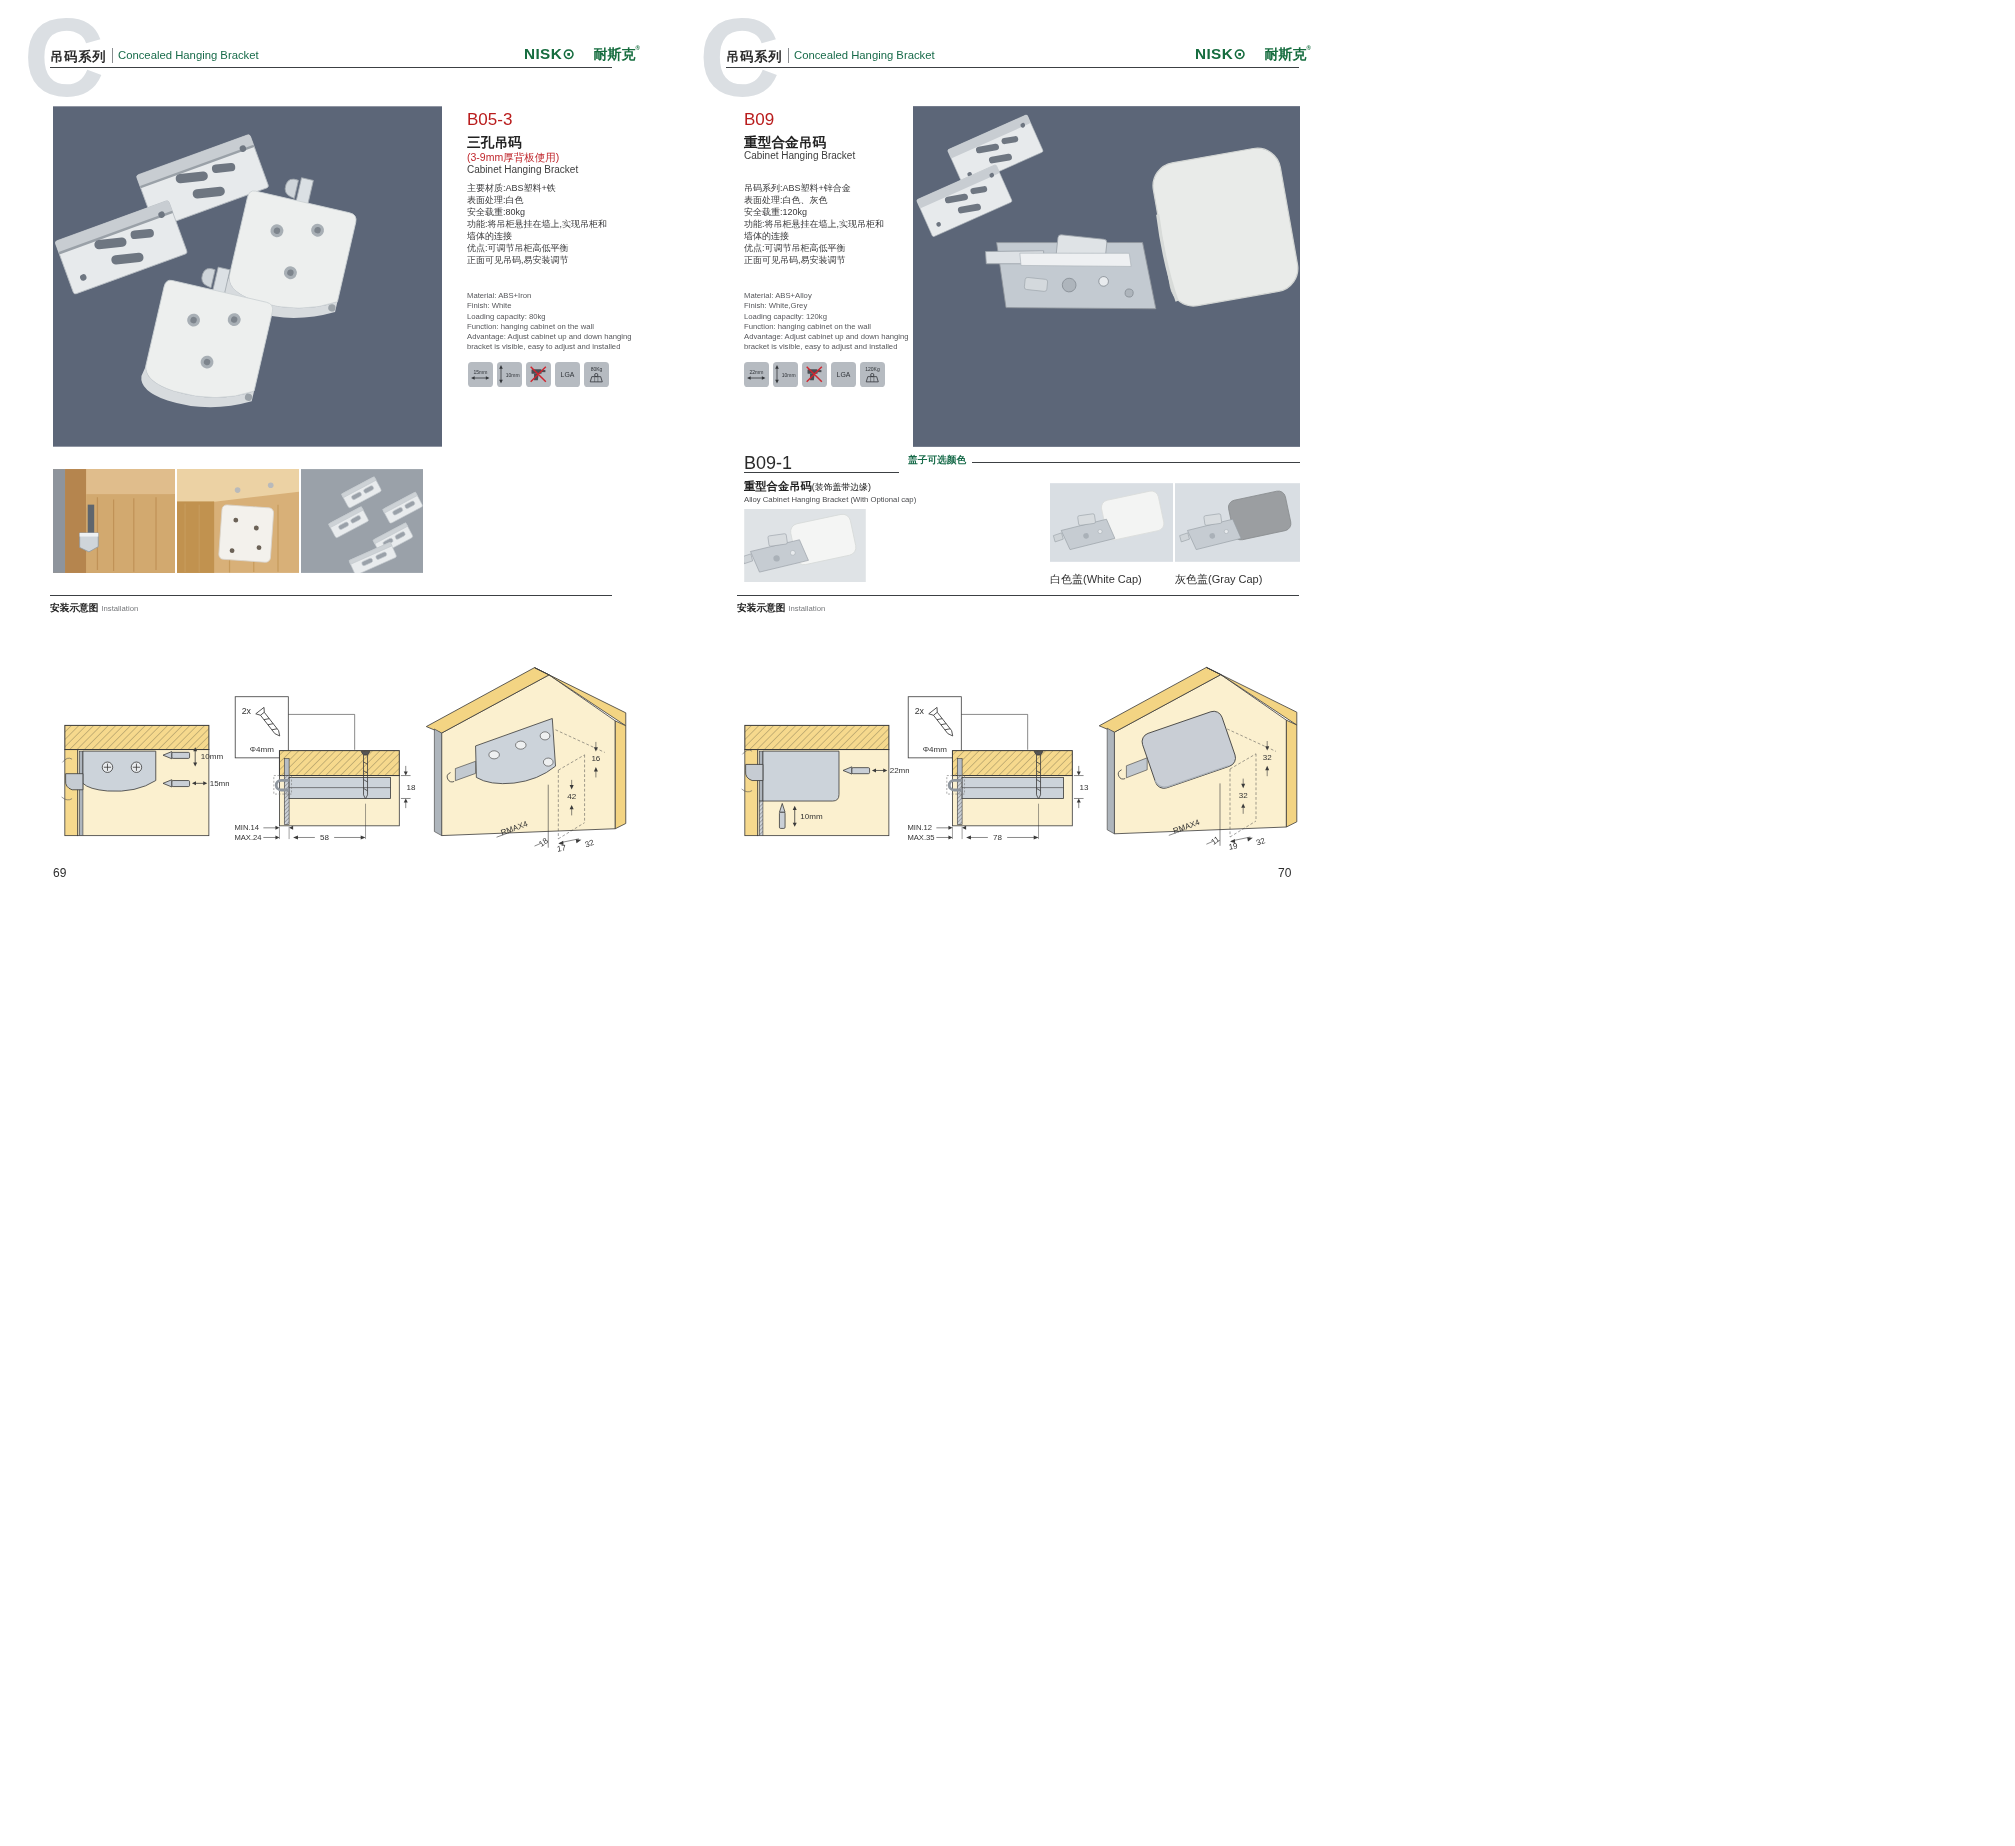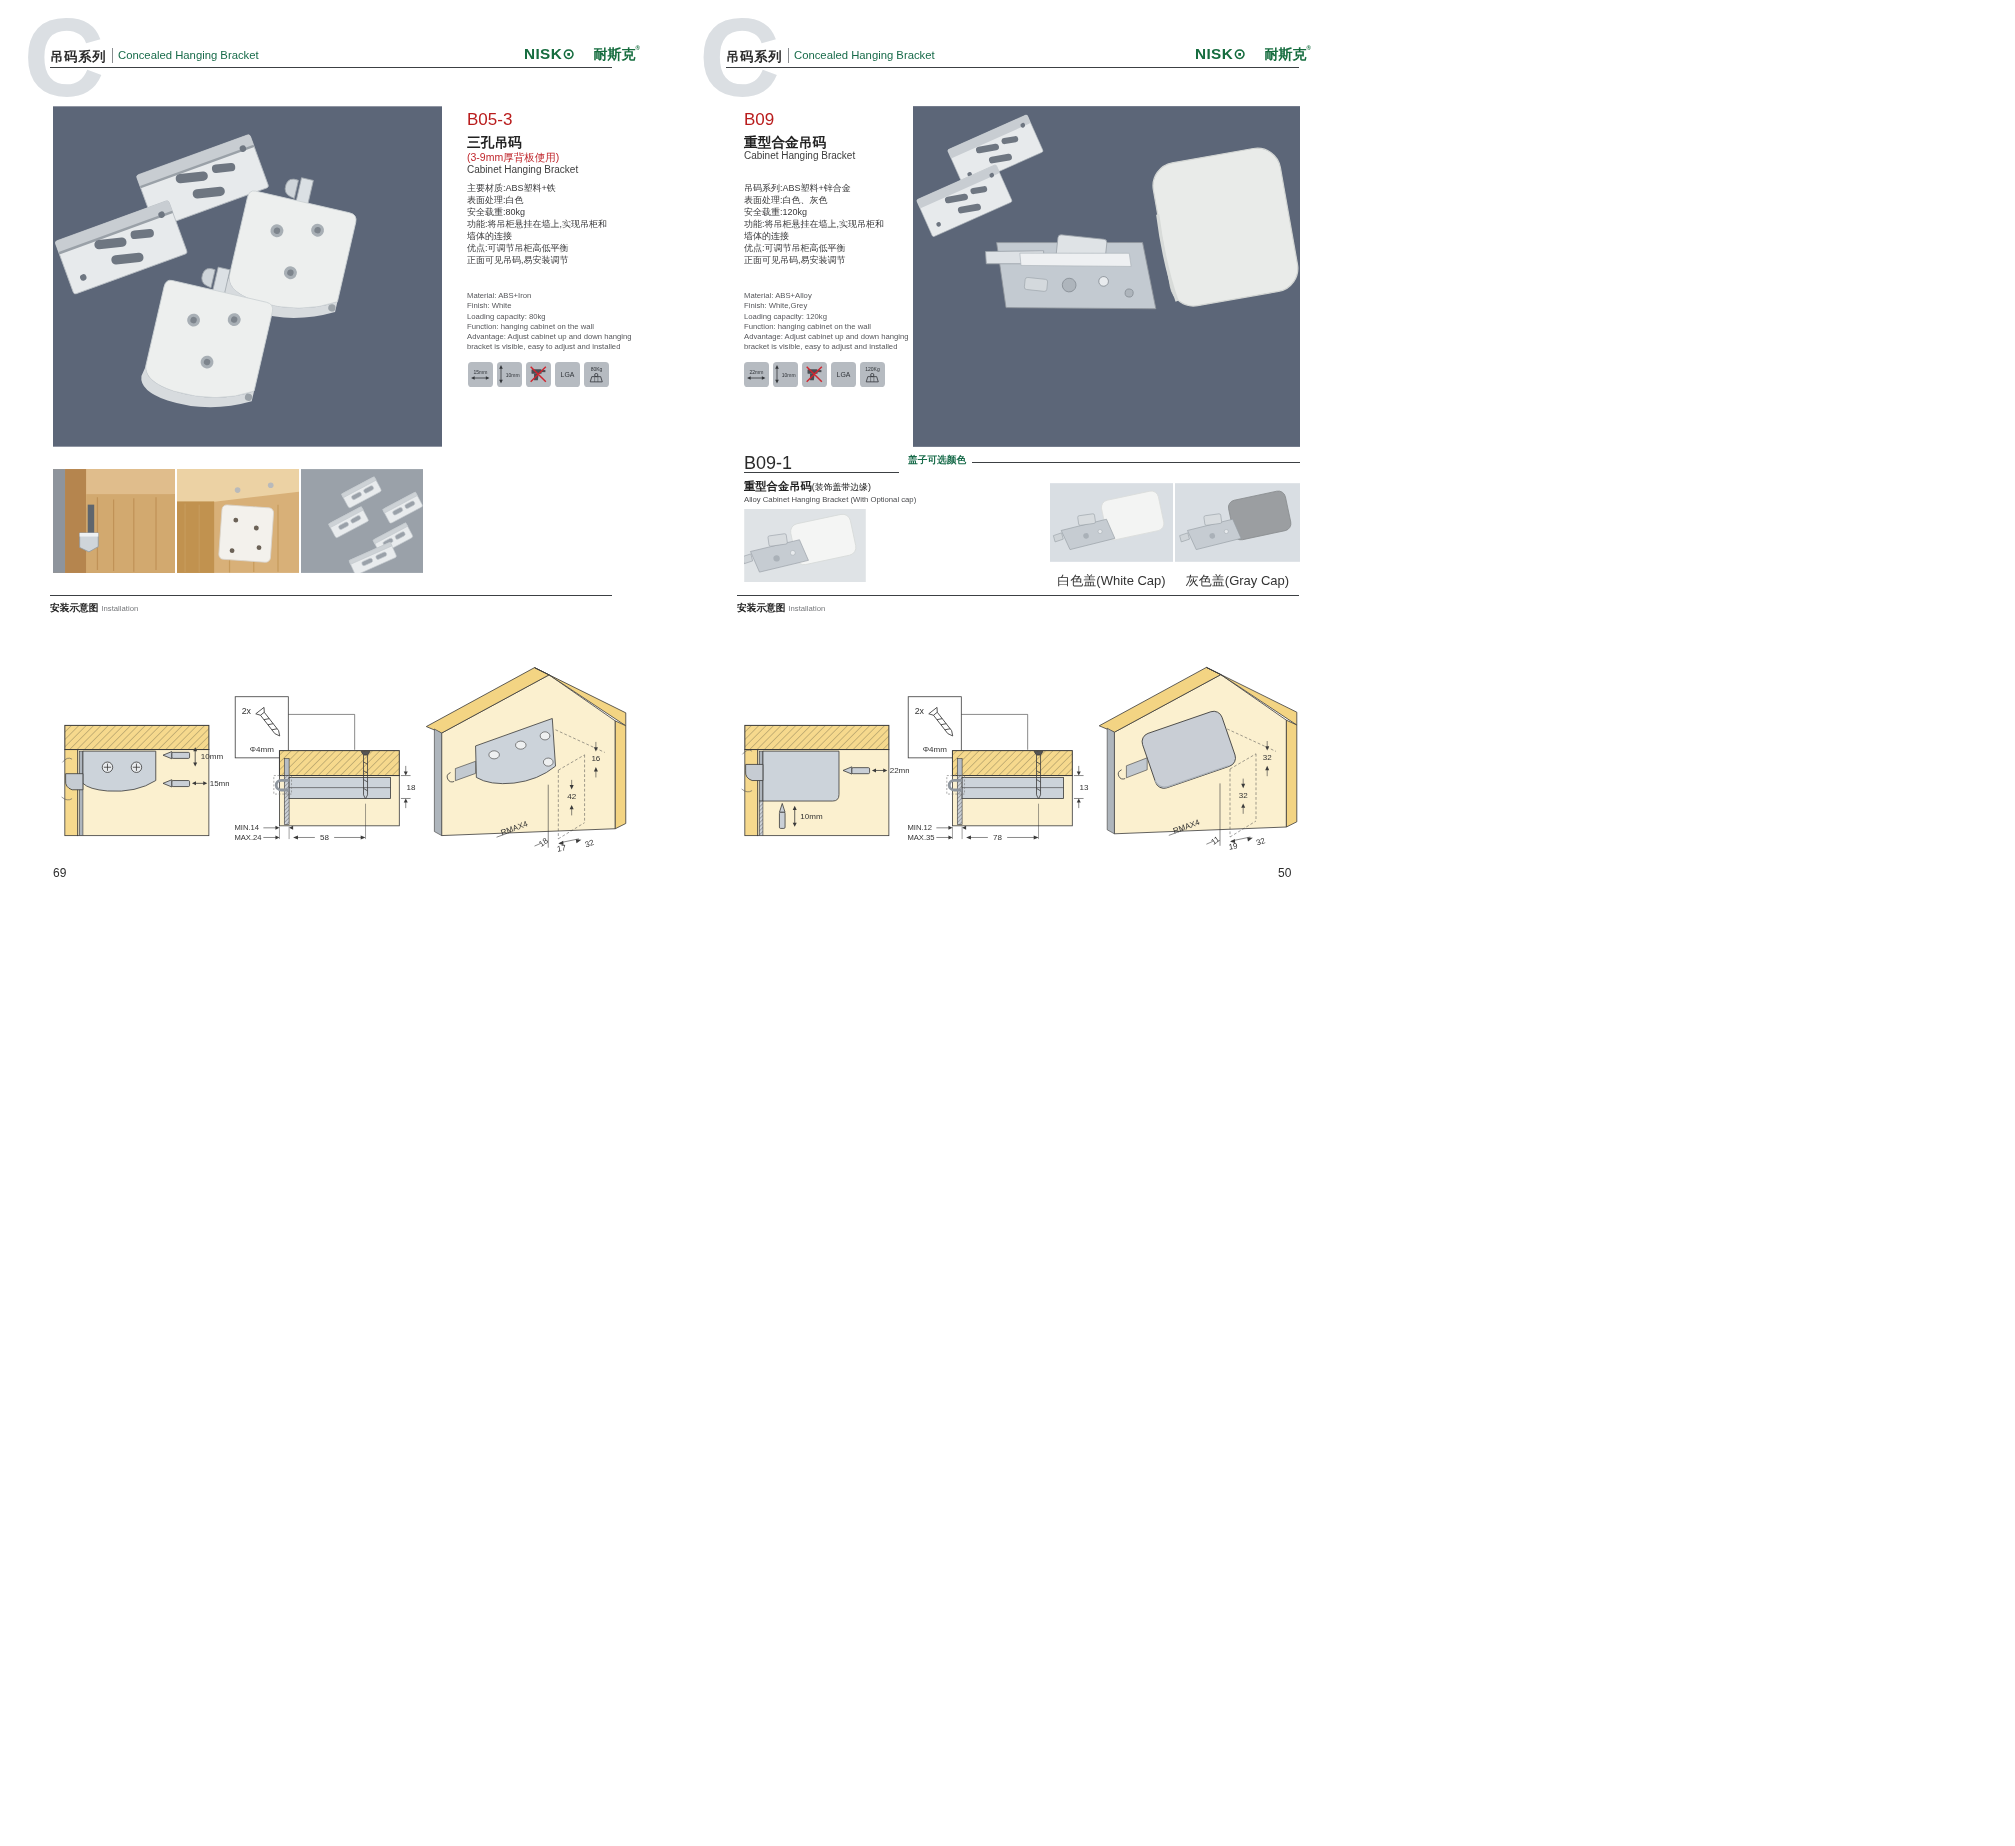--- a/index.html
+++ b/index.html
@@ -21,21 +21,21 @@
   .speccn{font-size:9px;color:#38383a;line-height:12px}
   .specen{font-size:7.7px;color:#56575b;line-height:10.3px}
   .icons{display:flex;gap:4px}
   .tile{width:25px;height:25px;background:#b6bbc1;border-radius:3.6px;display:flex;flex-direction:column;align-items:center;justify-content:center;gap:1.2px}
   .tile.row{flex-direction:row;gap:2.4px}
   .itxt{font-size:5px;color:#303439}
   .lga{font-size:6.9px}
   .inst .cn{font-size:9.7px;font-weight:bold;color:#222}
   .inst .en{font-size:7.7px;color:#77797c;margin-left:3px}
   .pnum{font-size:12px;color:#2d2d2d}
-  .caplabel{font-size:13px;color:#333;text-align:center}
+  .caplabel{font-size:11px;color:#333;text-align:left}
   .subcode{font-size:18px;color:#2a2a2a}
   .subname{font-size:11.3px;font-weight:bold;color:#222}
   .subnote{font-size:8.9px;font-weight:normal;color:#222}
   .suben{font-size:7.7px;color:#4a4b4e}
   .capttl{font-size:9.7px;font-weight:bold;color:#186b4a;white-space:nowrap}
   svg text.dt{font-family:"Liberation Sans","DejaVu Sans",sans-serif;font-size:20px;fill:#333}
   svg text.dts{font-family:"Liberation Sans","DejaVu Sans",sans-serif;font-size:19px;fill:#333}
   svg text.dtb{font-family:"Liberation Sans","DejaVu Sans",sans-serif;font-size:22px;fill:#333}
 </style>
 </head>
@@ -635,16 +635,16 @@
     </g>
     <path d="M358,480 L406,470" stroke="#3a3a3a" stroke-width="1.5"></path>
     <text x="448" y="278" text-anchor="middle" class="dt">32</text>
     <text x="388" y="372" text-anchor="middle" class="dt">32</text>
     <text transform="translate(248,450) rotate(-20)" text-anchor="middle" class="dt">RMAX4</text>
     <text transform="translate(322,484) rotate(-35)" text-anchor="middle" class="dt">11</text>
     <text transform="translate(364,500) rotate(-10)" text-anchor="middle" class="dt">19</text>
     <text transform="translate(434,488) rotate(-18)" text-anchor="middle" class="dt">32</text>
   </svg>
 
-  <div class="abs pnum" style="left:1278px;top:866px">50</div>
+  <div class="abs pnum" style="left:1278px;top:866px">70</div>
 
 </div>
 
 
 </body></html>

